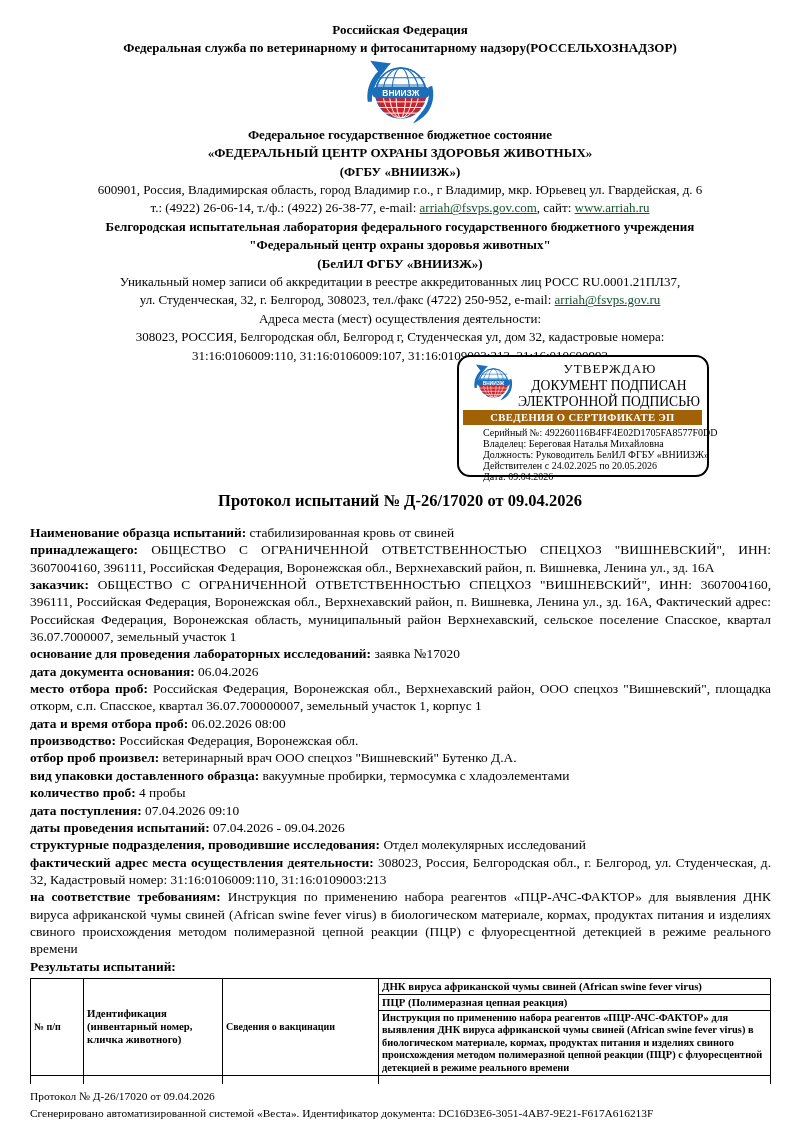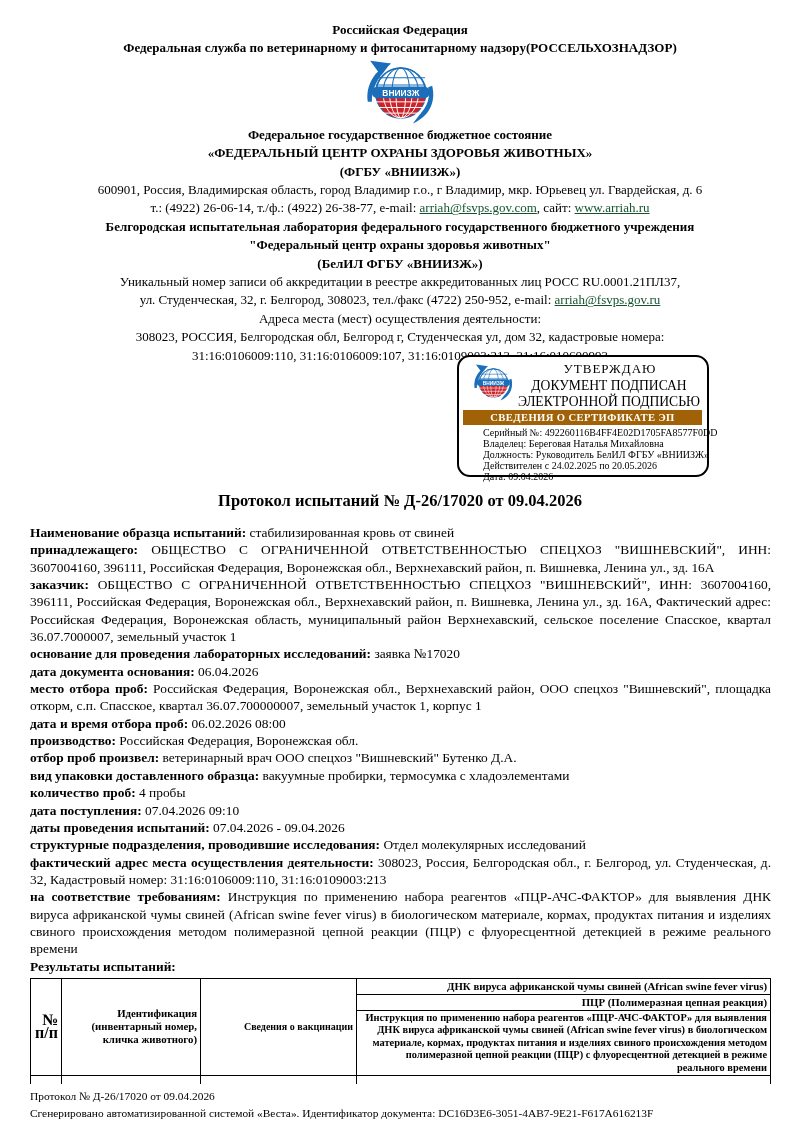--- a/index.html
+++ b/index.html
@@ -27,22 +27,22 @@
   }
   .stamp-details{position:absolute;left:10px;right:4px;top:71px;font-size:10px;line-height:10.9px;white-space:nowrap;margin-left:14px;}
   
   .doc-title{text-align:center;font-weight:bold;font-size:16.5px;line-height:22px;margin:12px;}
   .fields{width:741px;margin:4px auto 0 30px;}
   .fields p{margin:0;font-size:13.4px;line-height:17.35px;text-align:justify;}
   .fields b{font-weight:bold;}
   .results-label{font-weight:bold;font-size:13.4px;line-height:17.35px;margin:0;}
   
   table.results{border-collapse:collapse;table-layout:fixed;width:741px;margin:3px 0 0 30px;}
-  table.results td{border:1.4px solid #000;padding:1px 3px;text-align:right;vertical-align:middle;box-sizing:border-box;}
-  td.c1{width:31px;font-size:16px;font-weight:bold;line-height:12.5px;}
+  table.results td{border:1.4px solid #000;padding:1px 3px;text-align:left;vertical-align:middle;box-sizing:border-box;}
+  td.c1{width:53px;font-size:10px;font-weight:bold;line-height:12.5px;}
   td.c2{width:139px;font-size:10.8px;font-weight:bold;line-height:13px;}
   td.c3{width:156px;font-size:10px;font-weight:bold;line-height:13px;}
   td.c4a,td.c4b{height:15px;font-size:10.8px;font-weight:bold;line-height:13px;}
   td.c4c{height:62px;font-size:10.4px;font-weight:bold;line-height:12.4px;padding:2px 6px;}
   tr.stub td{border-bottom:none;border-top:1.4px solid #000;height:9px;padding:0;}
   
   .doc-footer{position:absolute;left:30px;top:1088px;font-size:11.4px;line-height:16.5px;text-align:left;}
 </style>
 </head>
 <body>

